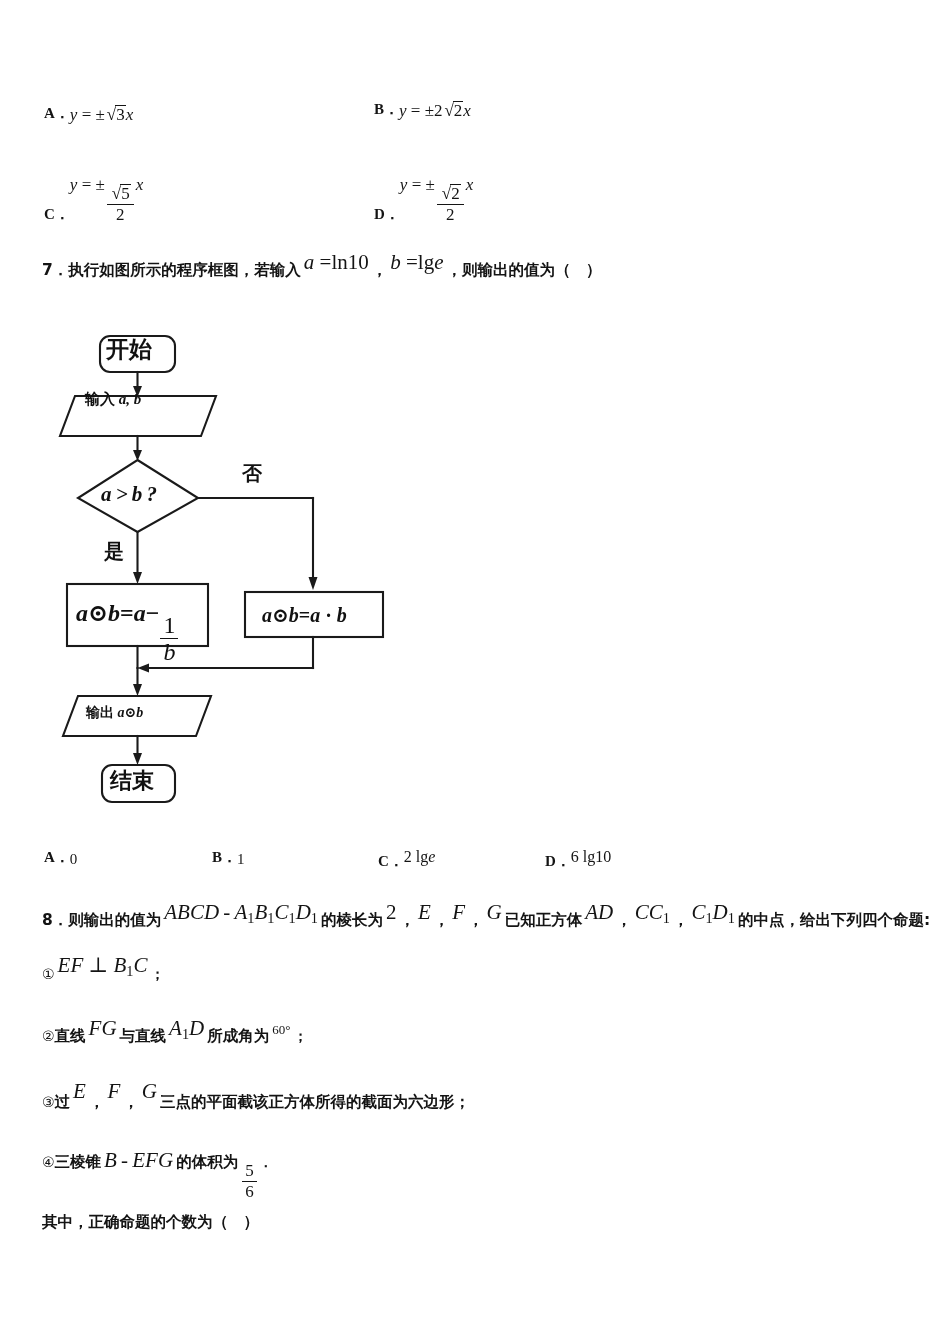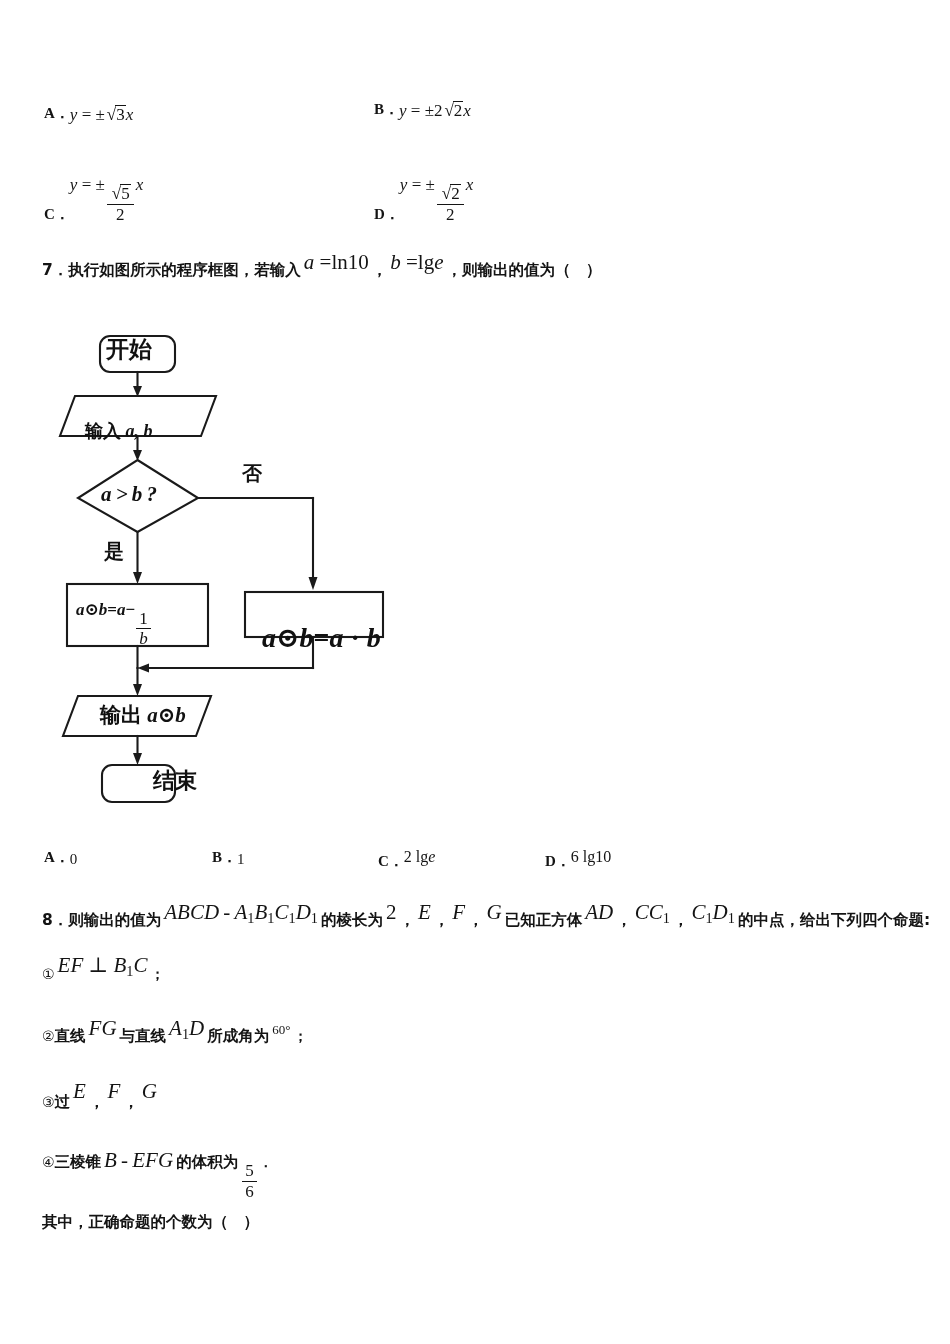--- a/index.html
+++ b/index.html
@@ -240,46 +240,46 @@
 
       <line x1="137.5" y1="416" x2="137.5" y2="436"></line>
       <polygon points="137.5,445 133,433 142,433" fill="#1a1a1a" stroke="none"></polygon>
 
       <rect x="102" y="445" width="73" height="37" rx="10" ry="10"></rect>
     </g>
   </svg>
 
   <div class="fc-text" style="left:106px; top:338px; font-size:23px;">开始</div>
 
-  <div class="fc-mixed" style="left:85px; top:422px; font-size:18px;">
+  <div class="fc-mixed" style="left:85px; top:392px; font-size:15px;">
     <span class="zh">输入</span><span class="mt">&nbsp;</span><span class="mt">a, b</span>
   </div>
 
   <div class="fc-math" style="left:101px; top:484px; font-size:21px;">a &gt; b ?</div>
 
   <div class="fc-text" style="left:104px; top:541px; font-size:20px;">是</div>
 
   <div class="fc-text" style="left:242px; top:463px; font-size:20px;">否</div>
 
-  <div class="fc-mixed" style="left:76px; top:601px; font-size:17px;">
+  <div class="fc-mixed" style="left:76px; top:601px; font-size:24px;">
     <span class="mt">a⊙b</span><span class="mt" style="font-style:normal;">=</span><span class="mt">a</span><span class="mt" style="font-style:normal;">−</span><span class="fc-frac">
         <span class="num">1</span>
         <span class="den">b</span>
       </span>
   </div>
 
-  <div class="fc-mixed" style="left:262px; top:624px; font-size:28px;">
+  <div class="fc-mixed" style="left:262px; top:605px; font-size:20px;">
     <span class="mt">a⊙b</span><span class="mt" style="font-style:normal;">=</span><span class="mt">a</span><span class="mt" style="font-style:normal;">&nbsp;·&nbsp;</span><span class="mt">b</span>
   </div>
 
-  <div class="fc-mixed" style="left:100px; top:705px; font-size:21px;">
+  <div class="fc-mixed" style="left:86px; top:705px; font-size:14px;">
     <span class="zh">输出</span><span>&nbsp;</span><span class="mt">a⊙b</span>
   </div>
 
-  <div class="fc-text" style="left:110px; top:770px; font-size:22px;margin-left:43px;">结束</div>
+  <div class="fc-text" style="left:110px; top:770px; font-size:22px;">结束</div>
 
   <div class="opt-row" style="left:44px; top:848px;">
     <span class="opt-label">A．</span>
     <span class="opt-formula mn" style="font-size:15px;">0</span>
   </div>
   <div class="opt-row" style="left:212px; top:848px;">
     <span class="opt-label">B．</span>
     <span class="opt-formula mn" style="font-size:15px;">1</span>
   </div>
   <div class="opt-row" style="left:378px; top:852px;">
@@ -334,20 +334,21 @@
   </div>
 
   <div class="qline" style="left:42px; top:1088px;">
     <span class="circ-num">③</span>
     <span class="cn">过</span>
     <span class="inl mi" style="top:-9px;">E</span>
     <span class="cn">，</span>
     <span class="inl mi" style="top:-9px;">F</span>
     <span class="cn">，</span>
     <span class="inl mi" style="top:-9px;">G</span>
+    <span class="cn">三点的平面截该正方体所得的截面为六边形；</span>
   </div>
 
   <div class="qline" style="left:42px; top:1148px; align-items:baseline;">
     <span class="circ-num">④</span>
     <span class="cn">三棱锥</span>
     <span class="inl" style="top:0;"><span class="mi">B</span><span class="mn"> - </span><span class="mi">EFG</span></span>
     <span class="cn">的体积为</span>
     <span class="opt-formula" style="margin-left:2px;">
       <span class="frac">
           <span class="num mn">5</span>

